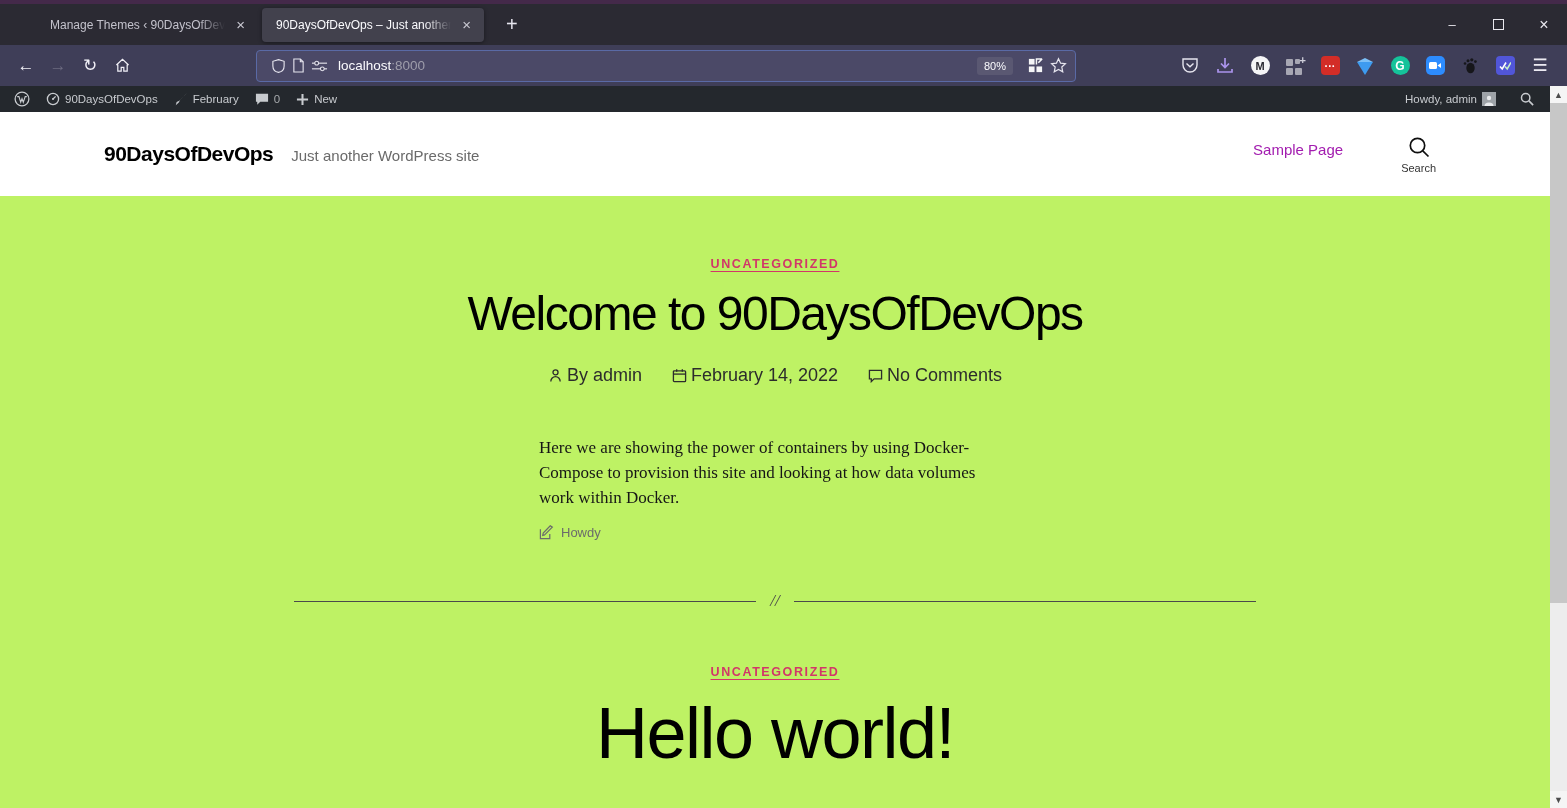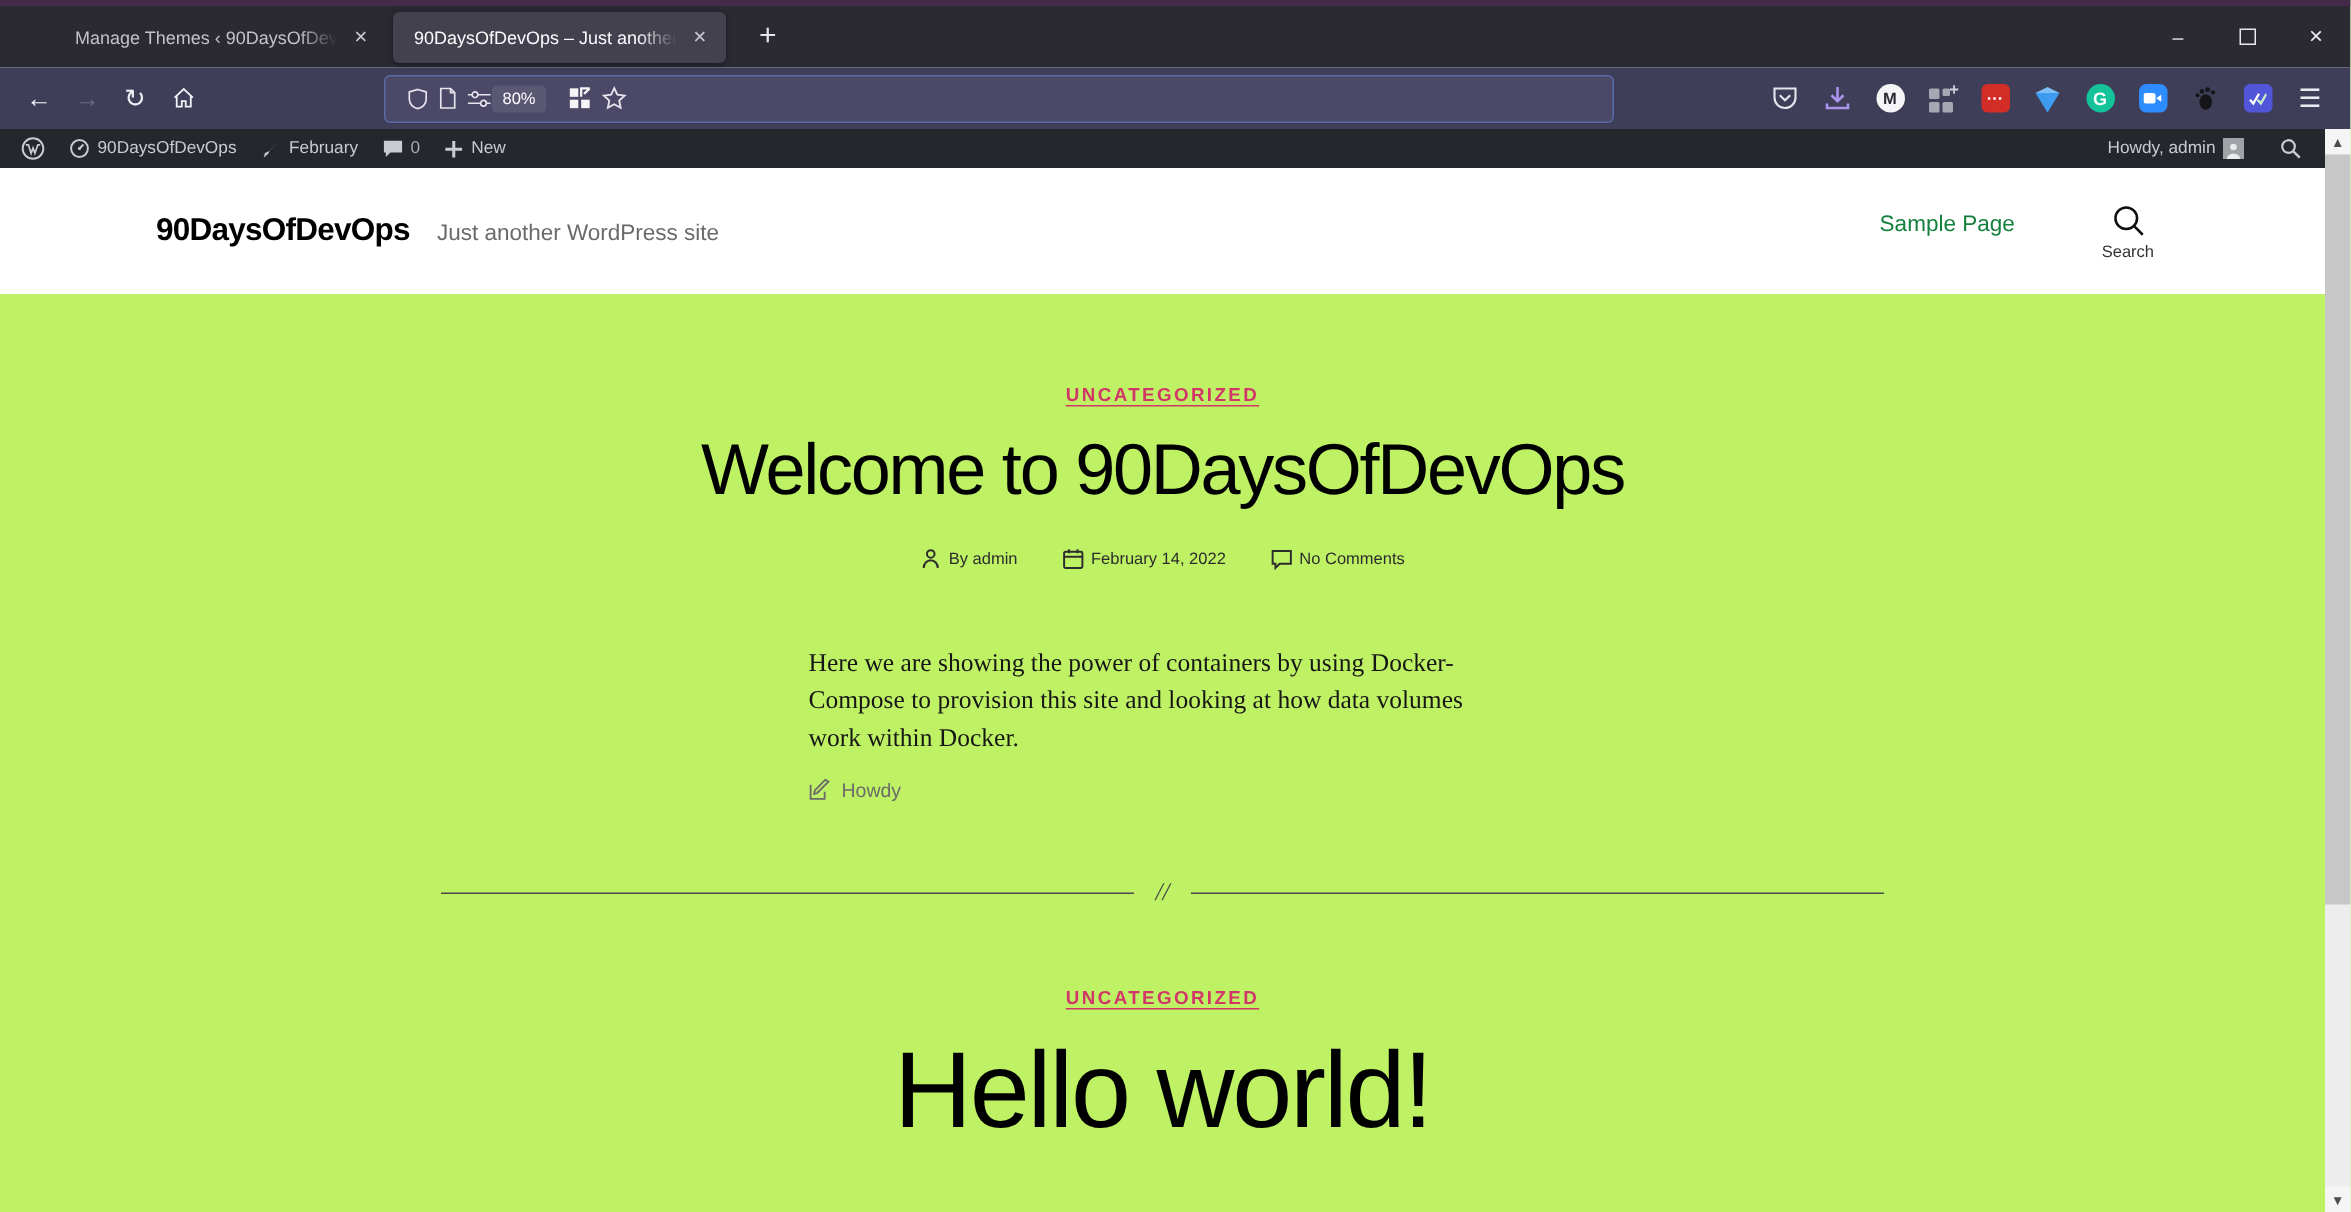--- a/index.html
+++ b/index.html
@@ -50,33 +50,33 @@
   .ab-item { display:flex; align-items:center; gap:5px; padding:0 8px; height:100%; }
   .ab-count { color:#a7aaad; }
   .ab-right { margin-left:auto; display:flex; align-items:center; gap:8px; }
   .ab-avatar { width:14px; height:14px; background:#9ea3a8; display:flex; align-items:flex-end; justify-content:center; overflow:hidden; }
 
   
   .siteheader { height:84px; background:#ffffff; display:flex; align-items:center; padding:0 104px 0 104px; flex-shrink:0; width:1550px; }
   .site-title { font-size:21px; font-weight:bold; color:#000; letter-spacing:-0.5px; }
   .site-tagline { font-size:15px; color:#6a6a6a; margin-left:18px; position:relative; top:1px; }
   .header-right { margin-left:auto; display:flex; align-items:flex-start; gap:58px; }
-  .nav-link { font-size:15px; font-weight:500; color:#15803d; position:relative; top:6px; }
+  .nav-link { font-size:15px; font-weight:500; color:#a21caf; position:relative; top:6px; }
   .search-wrap { display:flex; flex-direction:column; align-items:center; margin-right:10px; }
   .search-label { font-size:11px; color:#333; margin-top:3px; }
 
   
   .content { flex:1; background:#bef264; overflow:hidden; width:1550px; }
   .post-category { display:block; text-align:center; }
   .post-category a { color:#d23669; font-size:12.5px; font-weight:bold; letter-spacing:1.6px; text-decoration:underline; text-underline-offset:3px; }
   .post-title { text-align:center; color:#000; font-weight:400; letter-spacing:-1.5px; font-family:"Liberation Sans",sans-serif; }
   .post-title.t1 { font-size:48px; margin-top:14px; }
   .post-title.t2 { font-size:72px; margin-top:12px; }
   .meta-row { display:flex; justify-content:center; gap:30px; margin-top:24px; }
-  .meta-item { display:flex; align-items:center; gap:4px; font-size:11px; color:#2c2c2c; }
+  .meta-item { display:flex; align-items:center; gap:4px; font-size:18px; color:#2c2c2c; }
   .post-body { width:472px; margin:49px auto 0 auto; font-family:"Liberation Serif", serif; font-size:17px; line-height:25px; color:#161616; text-align:left; }
   .edit-row { width:472px; margin:15px auto 0 auto; display:flex; align-items:center; gap:7px; color:#6b6b6b; font-size:13px; }
   .separator { width:962px; margin:51px auto 0 auto; display:flex; align-items:center; gap:14px; color:#4a4a4a; }
   .separator .line { flex:1; height:1px; background:#4a4a4a; }
   .separator .slashes { font-family:"Liberation Serif", serif; font-style:italic; font-size:17px; }
   .cat2 { margin-top:51px; }
 
   
   .scrollbar { position:absolute; right:0; top:86px; bottom:0; width:17px; background:#ededed; display:flex; flex-direction:column; align-items:center; }
   .sb-btn { width:17px; height:17px; background:#f5f5f5; color:#4d4d4d; font-size:9px; display:flex; align-items:center; justify-content:center; }
@@ -129,20 +129,21 @@
           </svg>
       </span>
       <span class="urlbar-icon">
         <svg width="17" height="14" viewBox="0 0 18 14">
             <line x1="1" y1="4" x2="17" y2="4" stroke="#e6e5ee" stroke-width="1.2"></line>
             <circle cx="6" cy="4" r="2" fill="#3f3e58" stroke="#e6e5ee" stroke-width="1.2"></circle>
             <line x1="1" y1="10" x2="17" y2="10" stroke="#e6e5ee" stroke-width="1.2"></line>
             <circle cx="12" cy="10" r="2" fill="#3f3e58" stroke="#e6e5ee" stroke-width="1.2"></circle>
           </svg>
       </span>
+      <span class="url-text"><span>localhost</span><span class="url-port">:8000</span></span>
       <span class="zoom-badge">80%</span>
       <span class="urlbar-icon">
         <svg width="17" height="17" viewBox="0 0 18 18">
             <rect x="2" y="2" width="6" height="6" fill="#f5f5f7"></rect>
             <rect x="2" y="10" width="6" height="6" fill="#f5f5f7"></rect>
             <rect x="10" y="10" width="6" height="6" fill="#f5f5f7"></rect>
             <path d="M10 8V2h6M12 6l4-4" stroke="#f5f5f7" stroke-width="1.6" fill="none"></path>
           </svg>
       </span>
       <span class="urlbar-icon">

